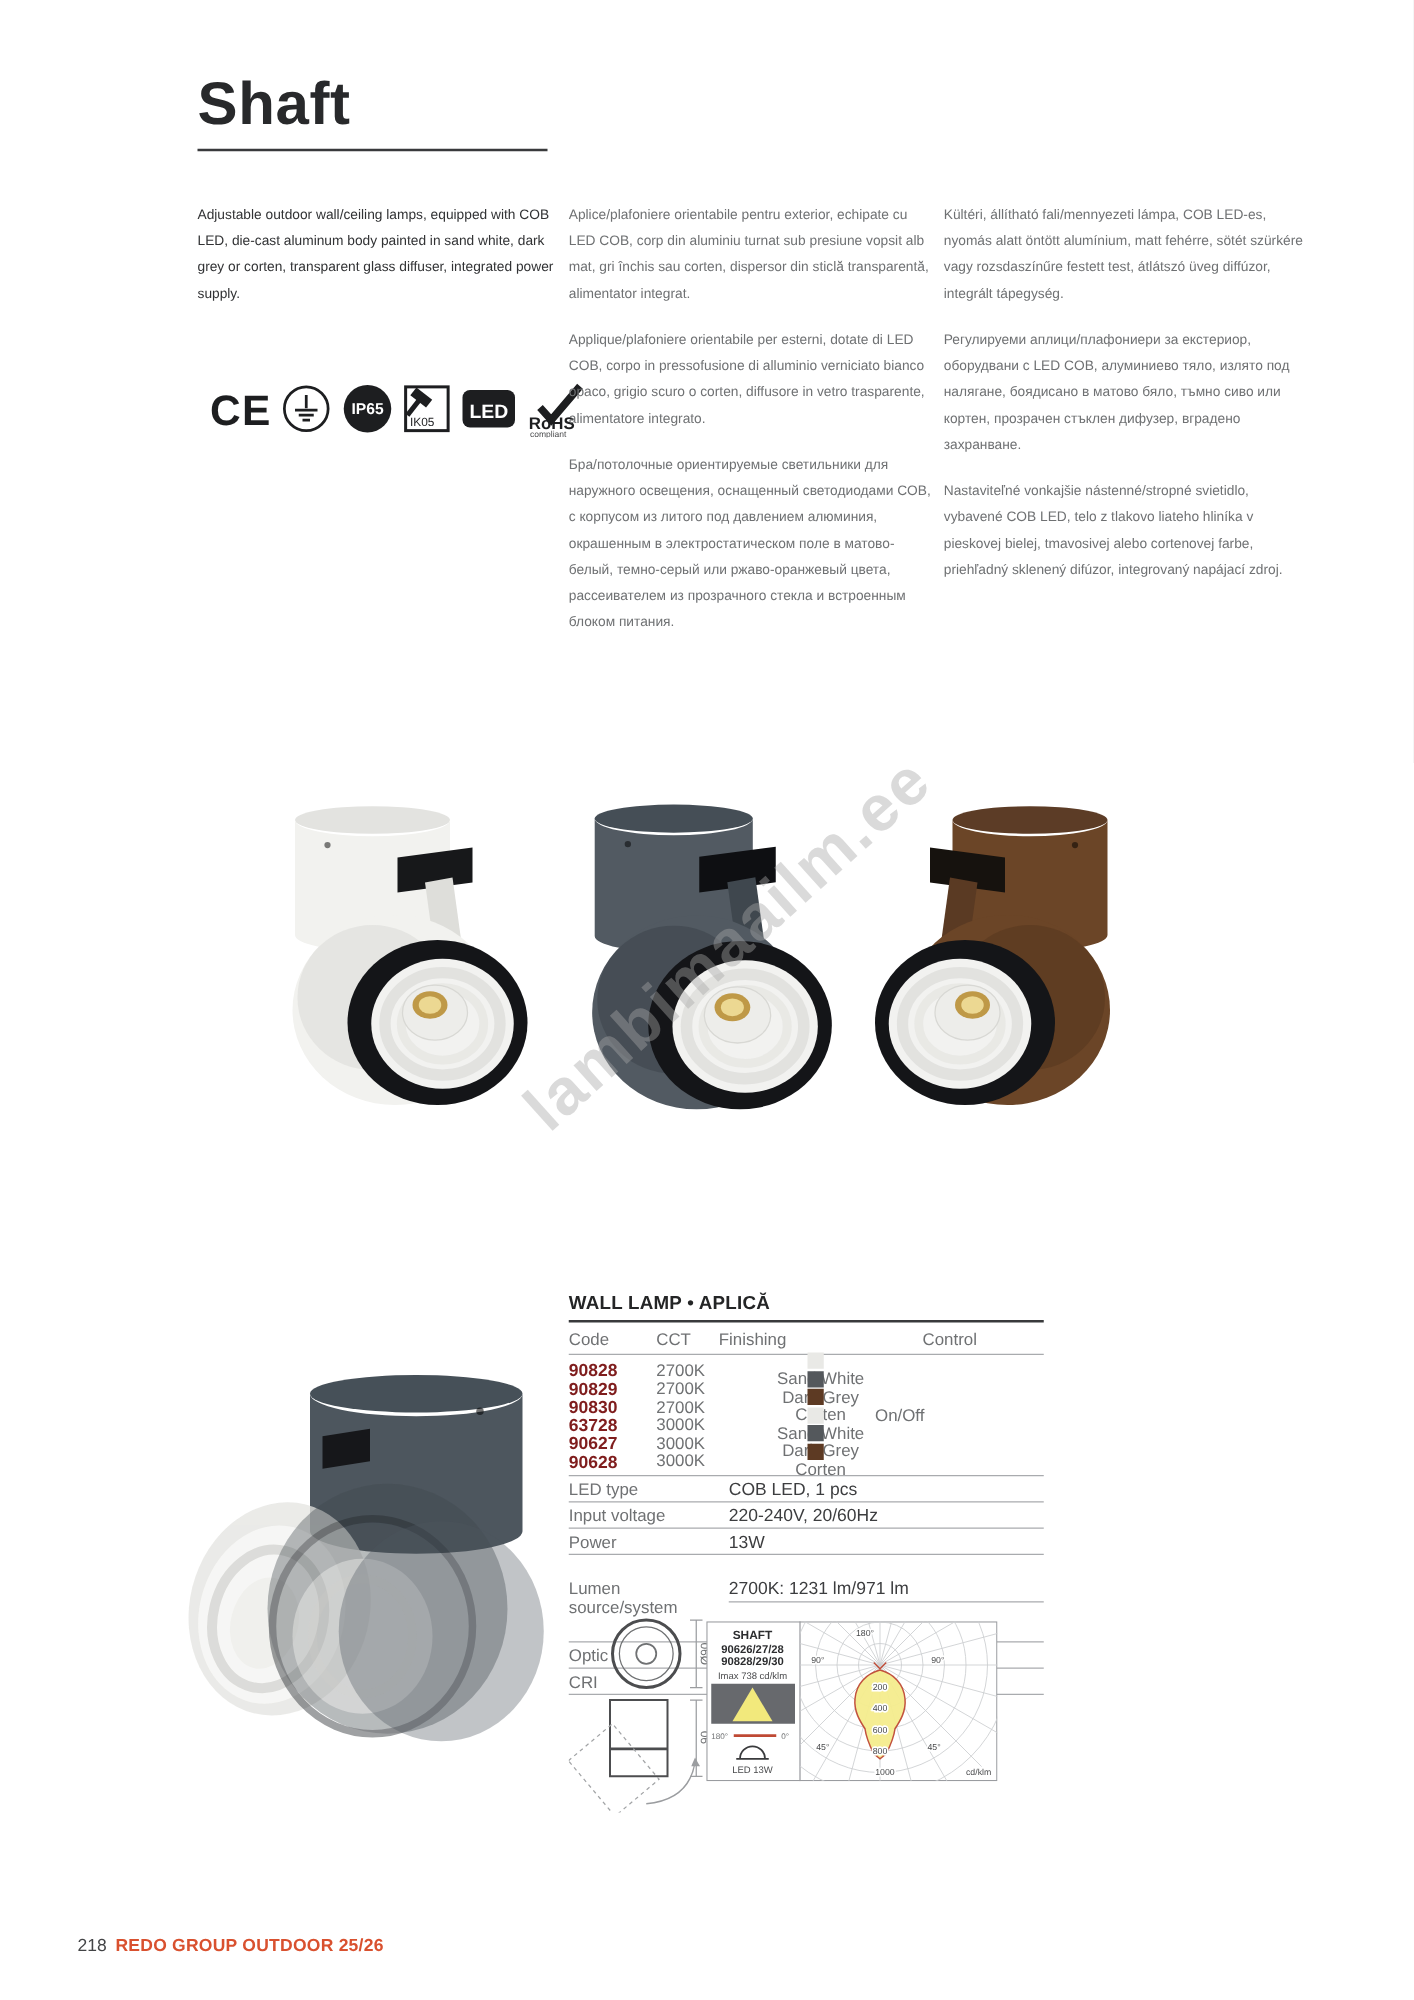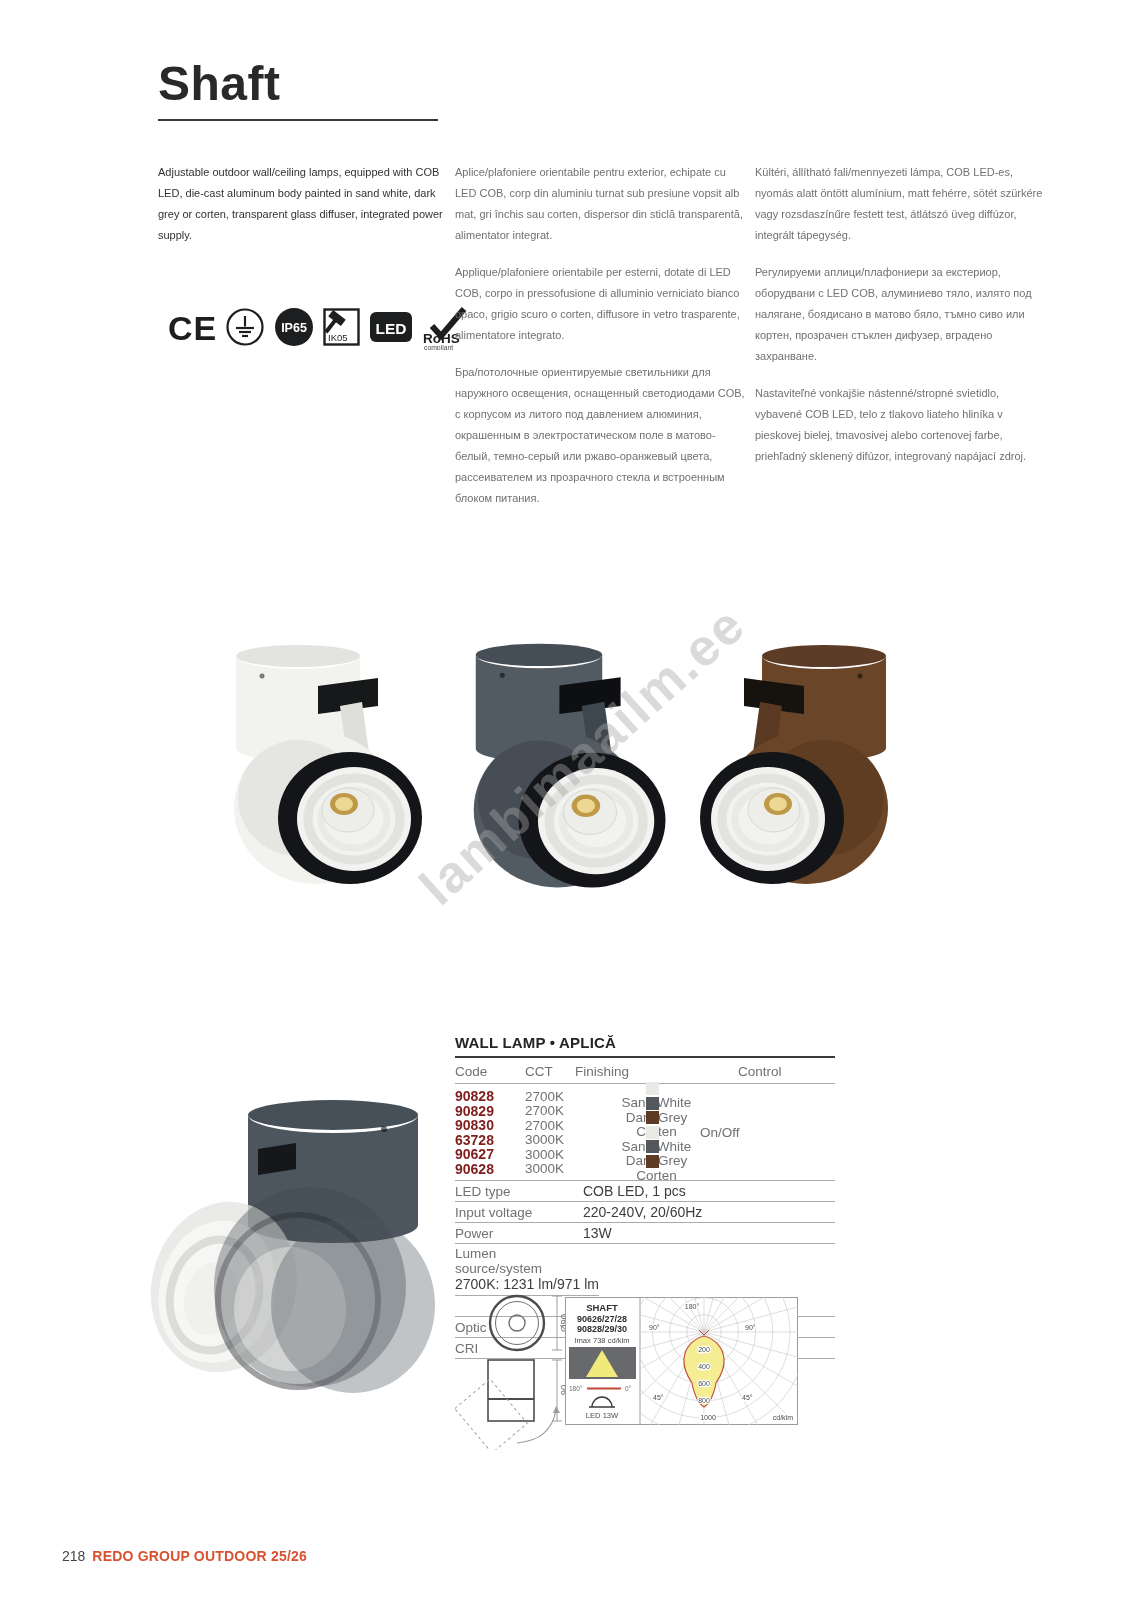--- a/index.html
+++ b/index.html
@@ -47,22 +47,22 @@
   .tbl-body{position:relative;padding:5px 0 4px 0;border-bottom:1px solid var(--rule-grey);}
   .trow{display:flex;align-items:center;height:14.5px;}
   .trow .col-code{font-weight:bold;color:#7f1d1d;font-size:14px;}
   .trow .col-cct{color:var(--text-grey);}
   .fin-cell{display:flex;align-items:center;color:var(--text-grey);flex-direction:column;}
   .sw{width:13px;height:13px;margin-right:9px;flex:none;}
   .ctrl-val{position:absolute;left:235px;top:50%;transform:translateY(-50%);color:var(--text-grey);margin-left:10px;}
   .spec{display:flex;border-bottom:1px solid var(--rule-grey);padding:2px 0;align-items:baseline;}
   .spec-label{width:128px;color:var(--text-grey);flex:none;}
   .spec-value{flex:1;color:#3c3d3f;font-size:14px;}
-  .spec.split{border-bottom:none;padding-bottom:0;flex-direction:column;}
-  .spec.split .spec-value{border-bottom:1px solid var(--rule-grey);padding-bottom:3px;}
+  .spec.split{border-bottom:none;padding-bottom:0;}
+  .spec.split .spec-value{border-bottom:1px solid var(--rule-grey);padding-bottom:3px;margin-top:16px;}
 
   
   .adjust-img{position:absolute;left:148px;top:1055px;}
   .dim-svg{position:absolute;left:455px;top:1280px;}
   .photo-svg{position:absolute;left:565px;top:1297px;}
 
   
   .footer{position:absolute;left:62px;top:1548px;font-size:14px;}
   .footer .num{color:#434446;}
   .footer .brand{color:var(--accent);font-weight:bold;margin-left:7px;letter-spacing:.2px;}

